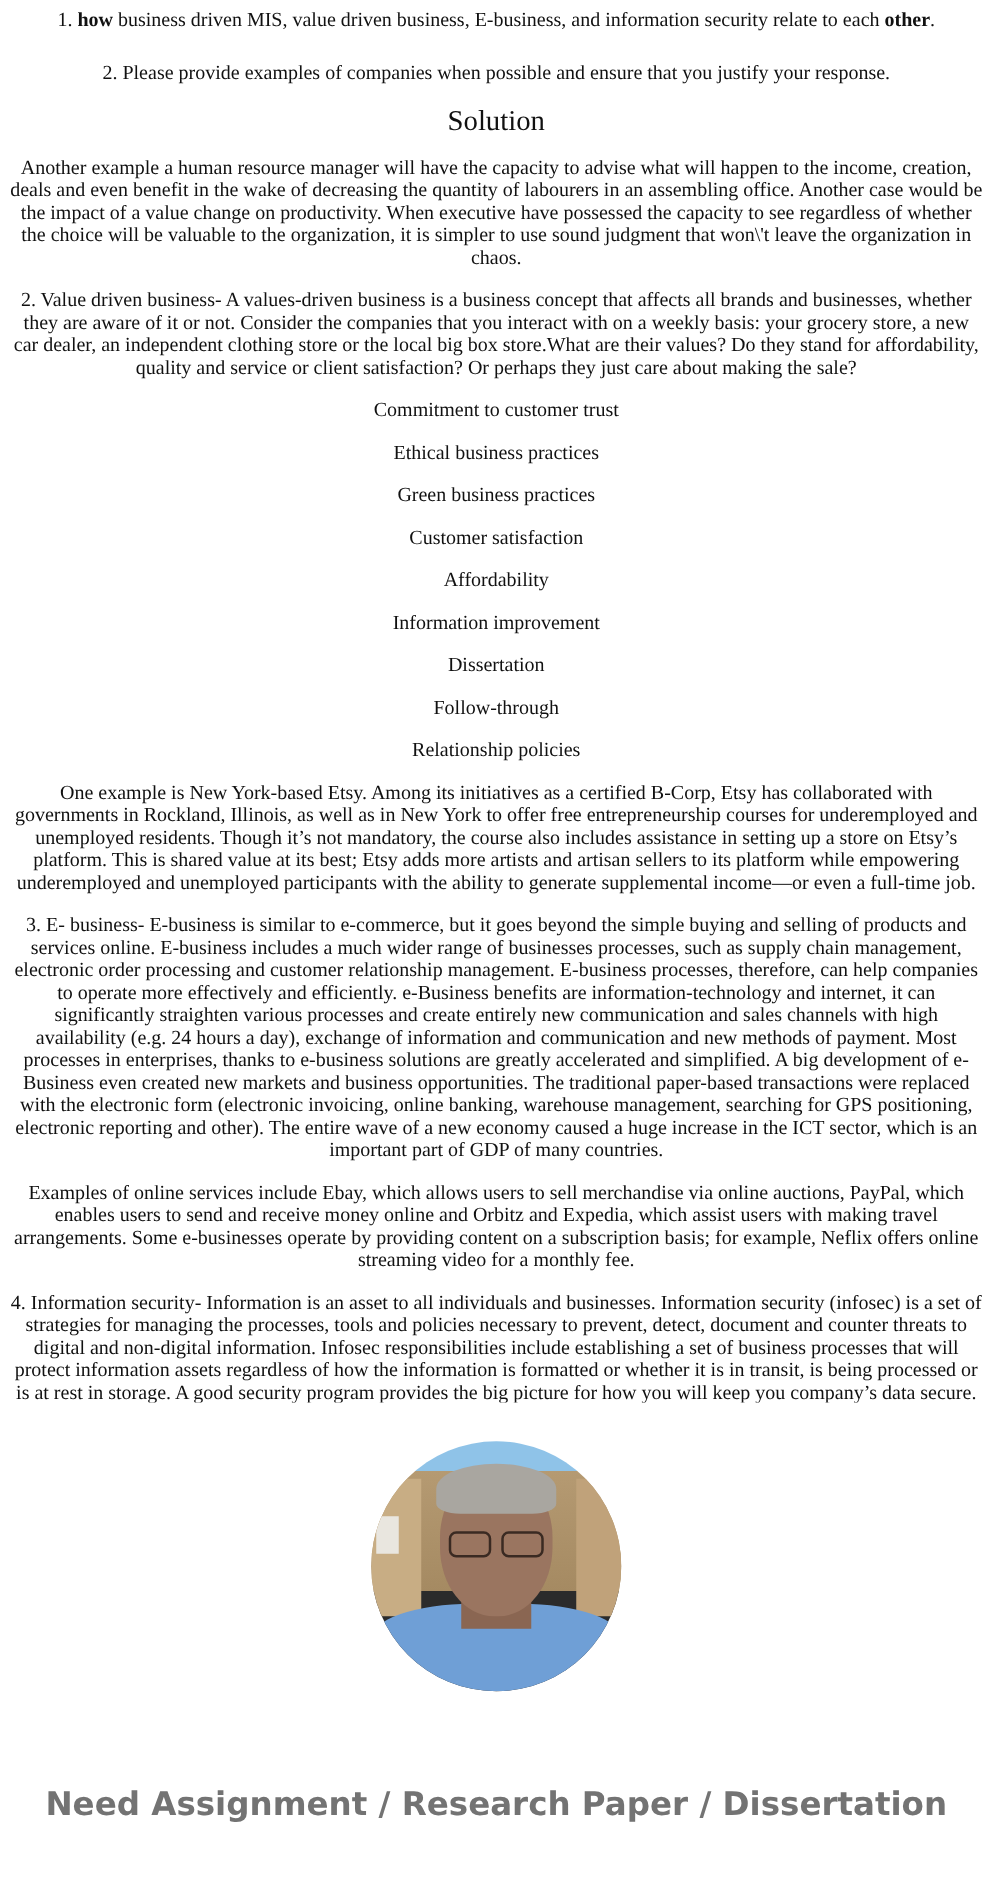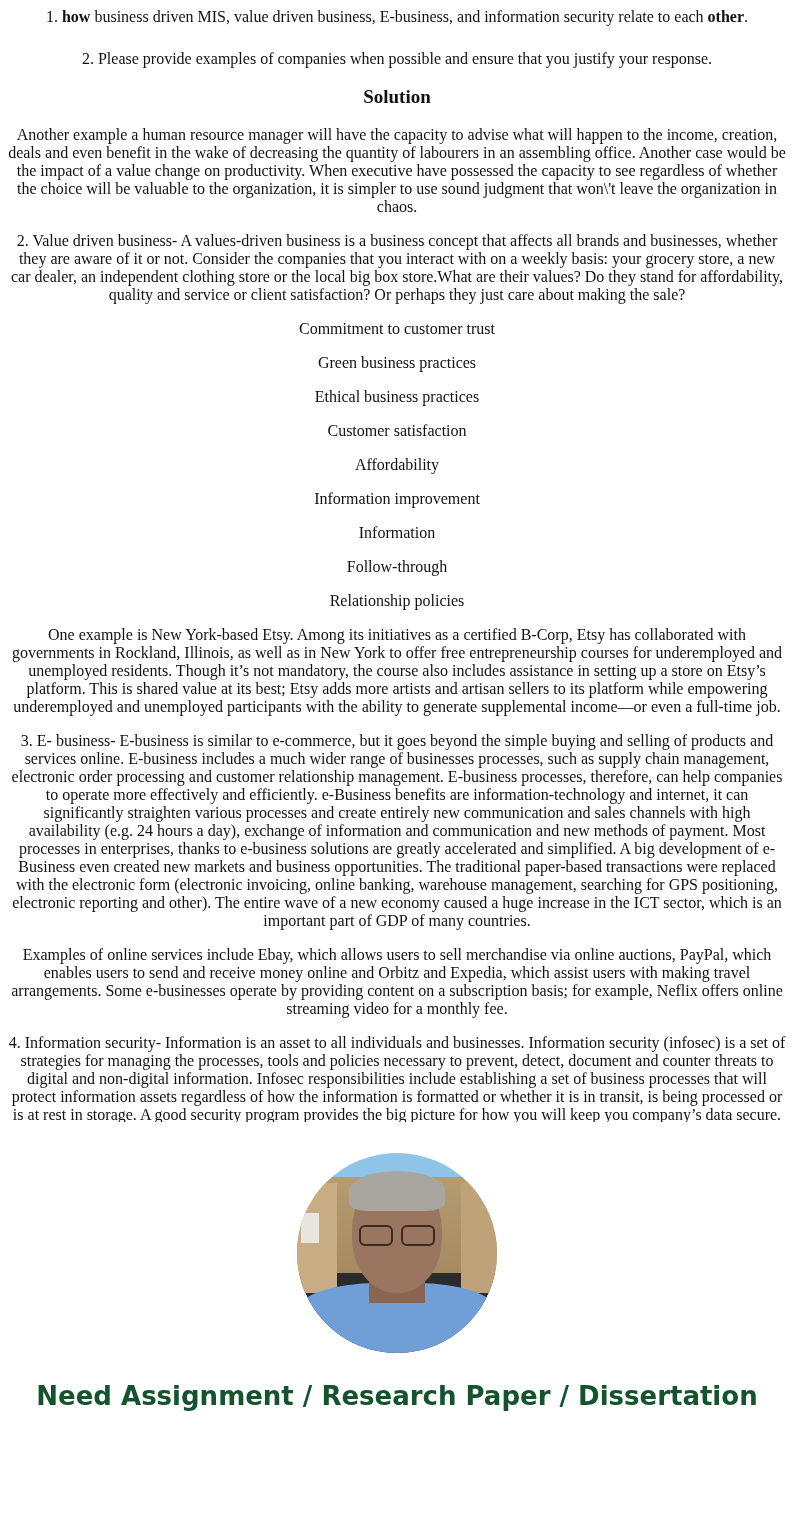--- a/index.html
+++ b/index.html
@@ -26,22 +26,22 @@
       overflow: hidden;
       text-align: center;
     }
     .content p {
       margin: 8px 0 16px 0;
     }
     .content p.first {
       margin-top: 8px;
     }
     .content h3 {
-      font-size: 19px;
-      font-weight: bold;
+      font-size: 23px;
+      font-weight: normal;
       margin: 18px 0 18px 0;
       line-height: 22px;
     }
     .content p.q2 { margin-top: 24px; }
     .footer {
       position: absolute;
       left: 0;
       top: 1150px;
       width: 794px;
       text-align: center;
@@ -91,44 +91,44 @@
       border: 2px solid #3a2a22;
       border-radius: 6px;
     }
     .avatar .glasses.l { left: 62px; }
     .avatar .glasses.r { left: 104px; }
     .promo {
       font-family: "DejaVu Sans", sans-serif;
       font-weight: bold;
       font-size: 26px;
       line-height: 30px;
-      color: #14532d;
-      margin-top: 28px;
+      color: #737373;
+      margin-top: 76px;
     }
   </style>
 </head>
 <body>
 
 <div class="content">
   <p class="first"><span>1. </span><b>how</b><span> business driven MIS, value driven business, E-business, and information security relate to each </span><b>other</b><span>.</span></p>
 
   <p class="q2">2. Please provide examples of companies when possible and ensure that you justify your response.</p>
 
   <h3>Solution</h3>
 
   <p>Another example a human resource manager will have the capacity to advise what will happen to the income, creation, deals and even benefit in the wake of decreasing the quantity of labourers in an assembling office. Another case would be the impact of a value change on productivity. When executive have possessed the capacity to see regardless of whether the choice will be valuable to the organization, it is simpler to use sound judgment that won\'t leave the organization in chaos.</p>
   <p>2. Value driven business- A values-driven business is a business concept that affects all brands and businesses, whether they are aware of it or not. Consider the companies that you interact with on a weekly basis: your grocery store, a new car dealer, an independent clothing store or the local big box store.What are their values? Do they stand for affordability, quality and service or client satisfaction? Or perhaps they just care about making the sale?</p>
 
   <p>Commitment to customer trust</p>
+  <p>Ethical business practices</p>
   <p>Green business practices</p>
-  <p>Ethical business practices</p>
   <p>Customer satisfaction</p>
   <p>Affordability</p>
   <p>Information improvement</p>
-  <p>Information</p>
+  <p>Dissertation</p>
   <p>Follow-through</p>
   <p>Relationship policies</p>
 
   <p>One example is New York-based Etsy. Among its initiatives as a certified B-Corp, Etsy has collaborated with governments in Rockland, Illinois, as well as in New York to offer free entrepreneurship courses for underemployed and unemployed residents. Though it’s not mandatory, the course also includes assistance in setting up a store on Etsy’s platform. This is shared value at its best; Etsy adds more artists and artisan sellers to its platform while empowering underemployed and unemployed participants with the ability to generate supplemental income—or even a full-time job.</p>
   <p>3. E- business- E-business is similar to e-commerce, but it goes beyond the simple buying and selling of products and services online. E-business includes a much wider range of businesses processes, such as supply chain management, electronic order processing and customer relationship management. E-business processes, therefore, can help companies to operate more effectively and efficiently. e-Business benefits are information-technology and internet, it can significantly straighten various processes and create entirely new communication and sales channels with high availability (e.g. 24 hours a day), exchange of information and communication and new methods of payment. Most processes in enterprises, thanks to e-business solutions are greatly accelerated and simplified. A big development of e-Business even created new markets and business opportunities. The traditional paper-based transactions were replaced with the electronic form (electronic invoicing, online banking, warehouse management, searching for GPS positioning, electronic reporting and other). The entire wave of a new economy caused a huge increase in the ICT sector, which is an important part of GDP of many countries.</p>
   <p>Examples of online services include Ebay, which allows users to sell merchandise via online auctions, PayPal, which enables users to send and receive money online and Orbitz and Expedia, which assist users with making travel arrangements. Some e-businesses operate by providing content on a subscription basis; for example, Neflix offers online streaming video for a monthly fee.</p>
   <p>4. Information security- Information is an asset to all individuals and businesses. Information security (infosec) is a set of strategies for managing the processes, tools and policies necessary to prevent, detect, document and counter threats to digital and non-digital information. Infosec responsibilities include establishing a set of business processes that will protect information assets regardless of how the information is formatted or whether it is in transit, is being processed or is at rest in storage. A good security program provides the big picture for how you will keep you company’s data secure. It takes a holistic approach that describes how every part of your company is involved in the program. A security</p>
 </div>
 
 <div class="footer">

